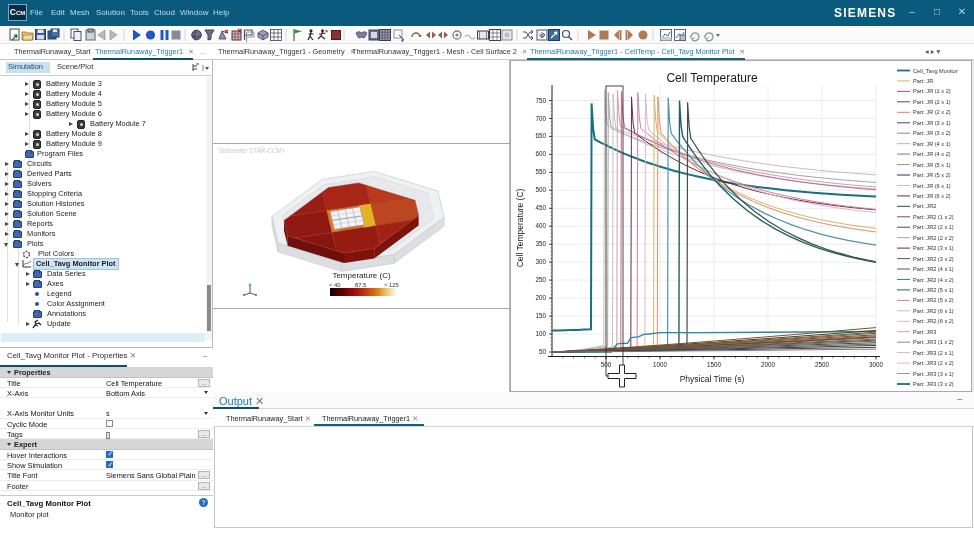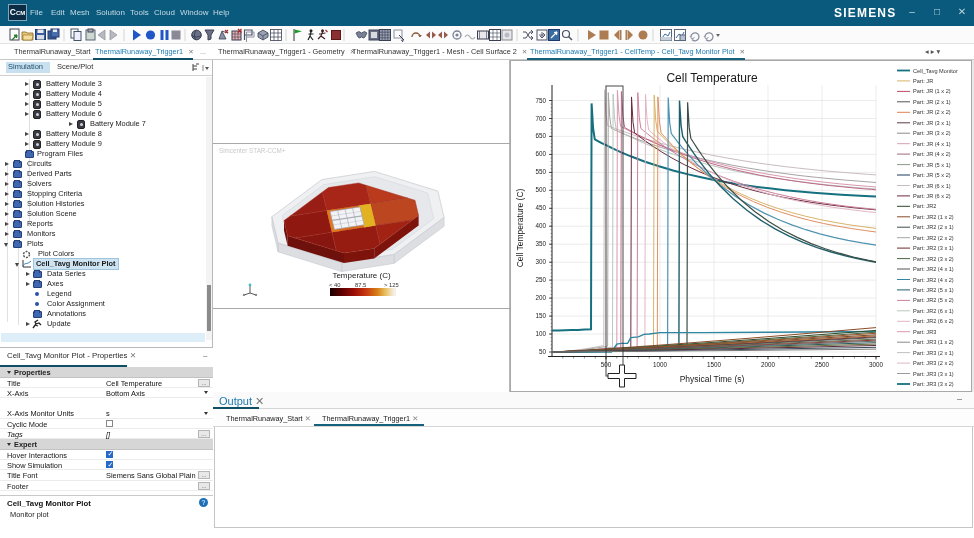--- a/index.html
+++ b/index.html
@@ -479,21 +479,21 @@
       </div>
 <div class="prow" style="top:51.7px;">
         <span class="k">Cyclic Mode</span>
         <span class="pcheck"></span>
       </div>
 <div class="prow" style="top:41.4px;">
         <span class="k">X-Axis Monitor Units</span>
         <span class="v">s</span>
         <span class="pcombo"></span>
       </div>
-<div class="prow" style="top:62.0px;font-style:italic;">
+<div class="prow" style="top:62.0px;">
         <span class="k">Tags</span>
         <span class="v">[]</span>
         <span class="pbtn">...</span>
       </div>
 <div class="psec" style="top:72.3px;">
         <span class="arr"></span>
         <span class="k">Expert</span>
       </div>
 <div class="prow" style="top:82.8px;">
         <span class="k">Hover Interactions</span>

